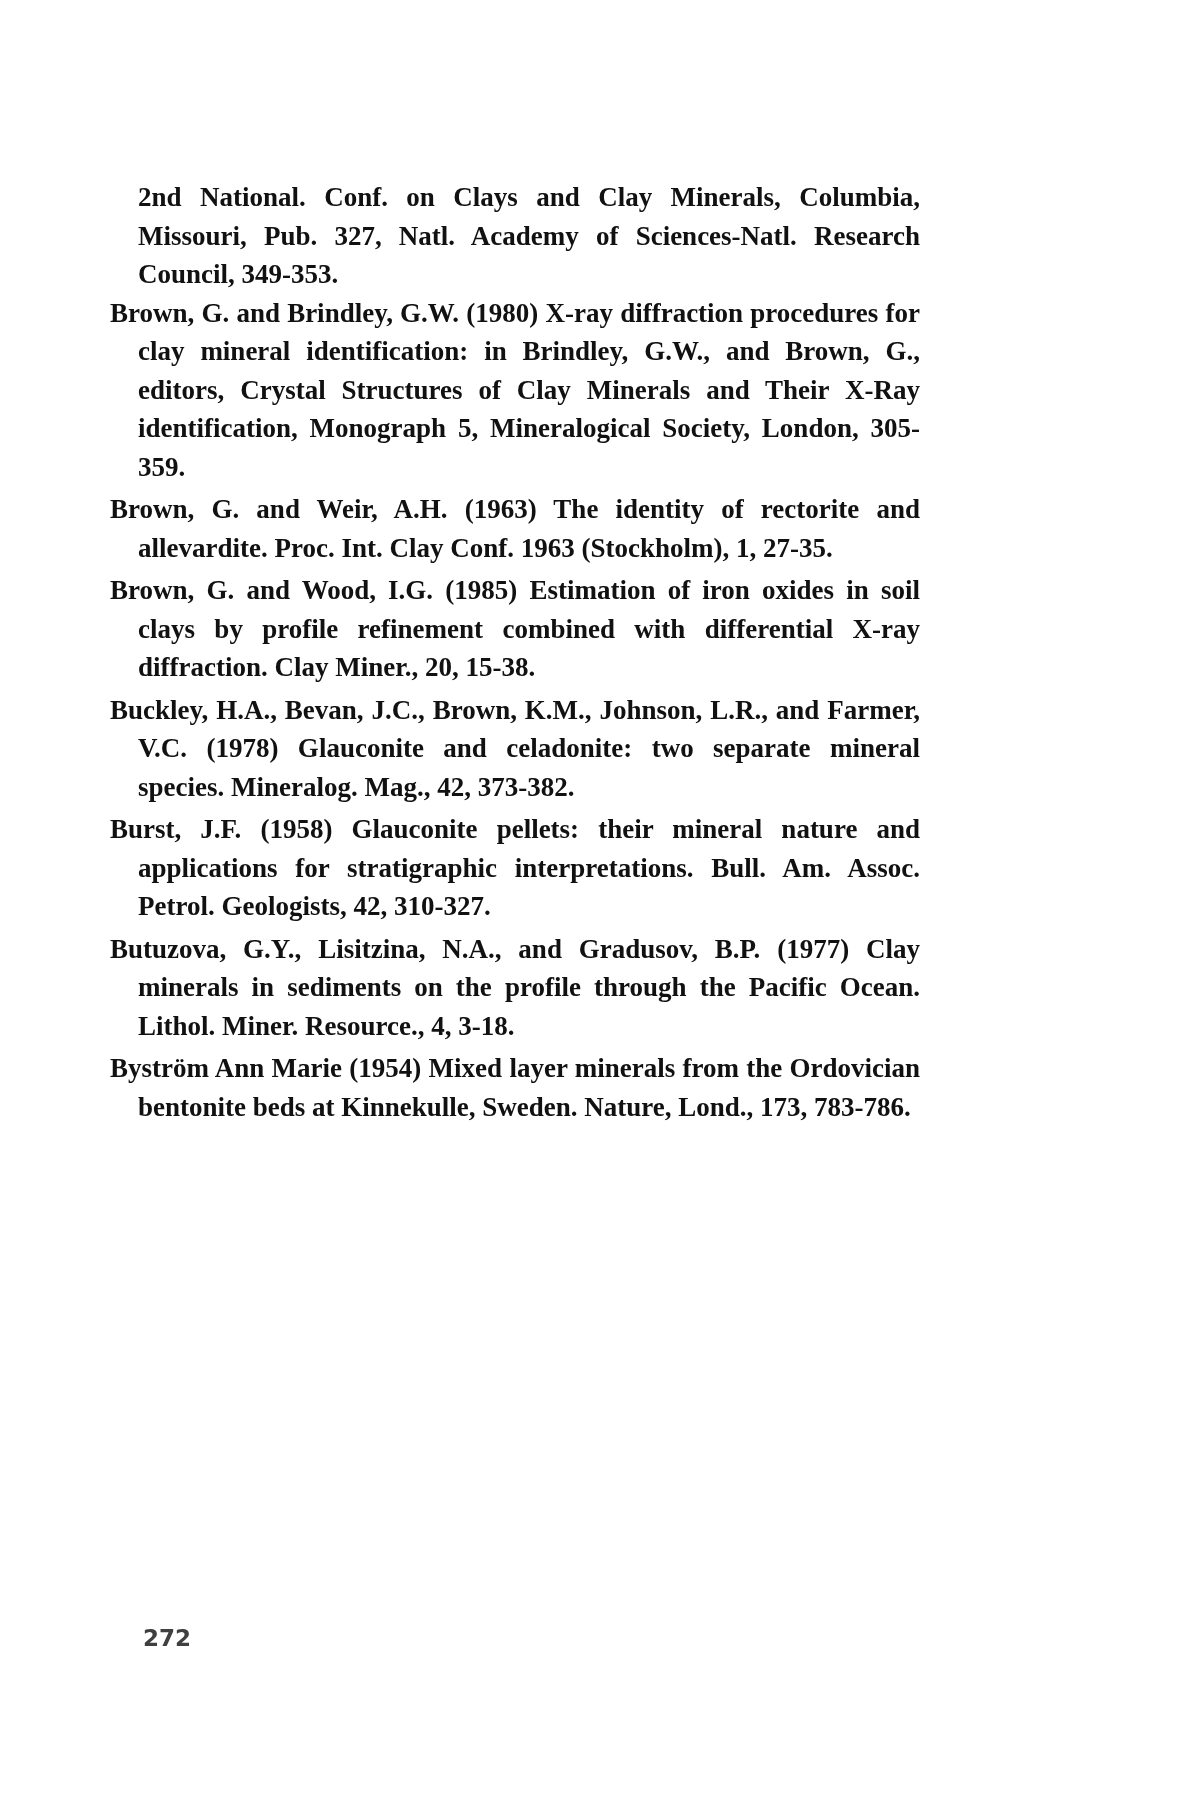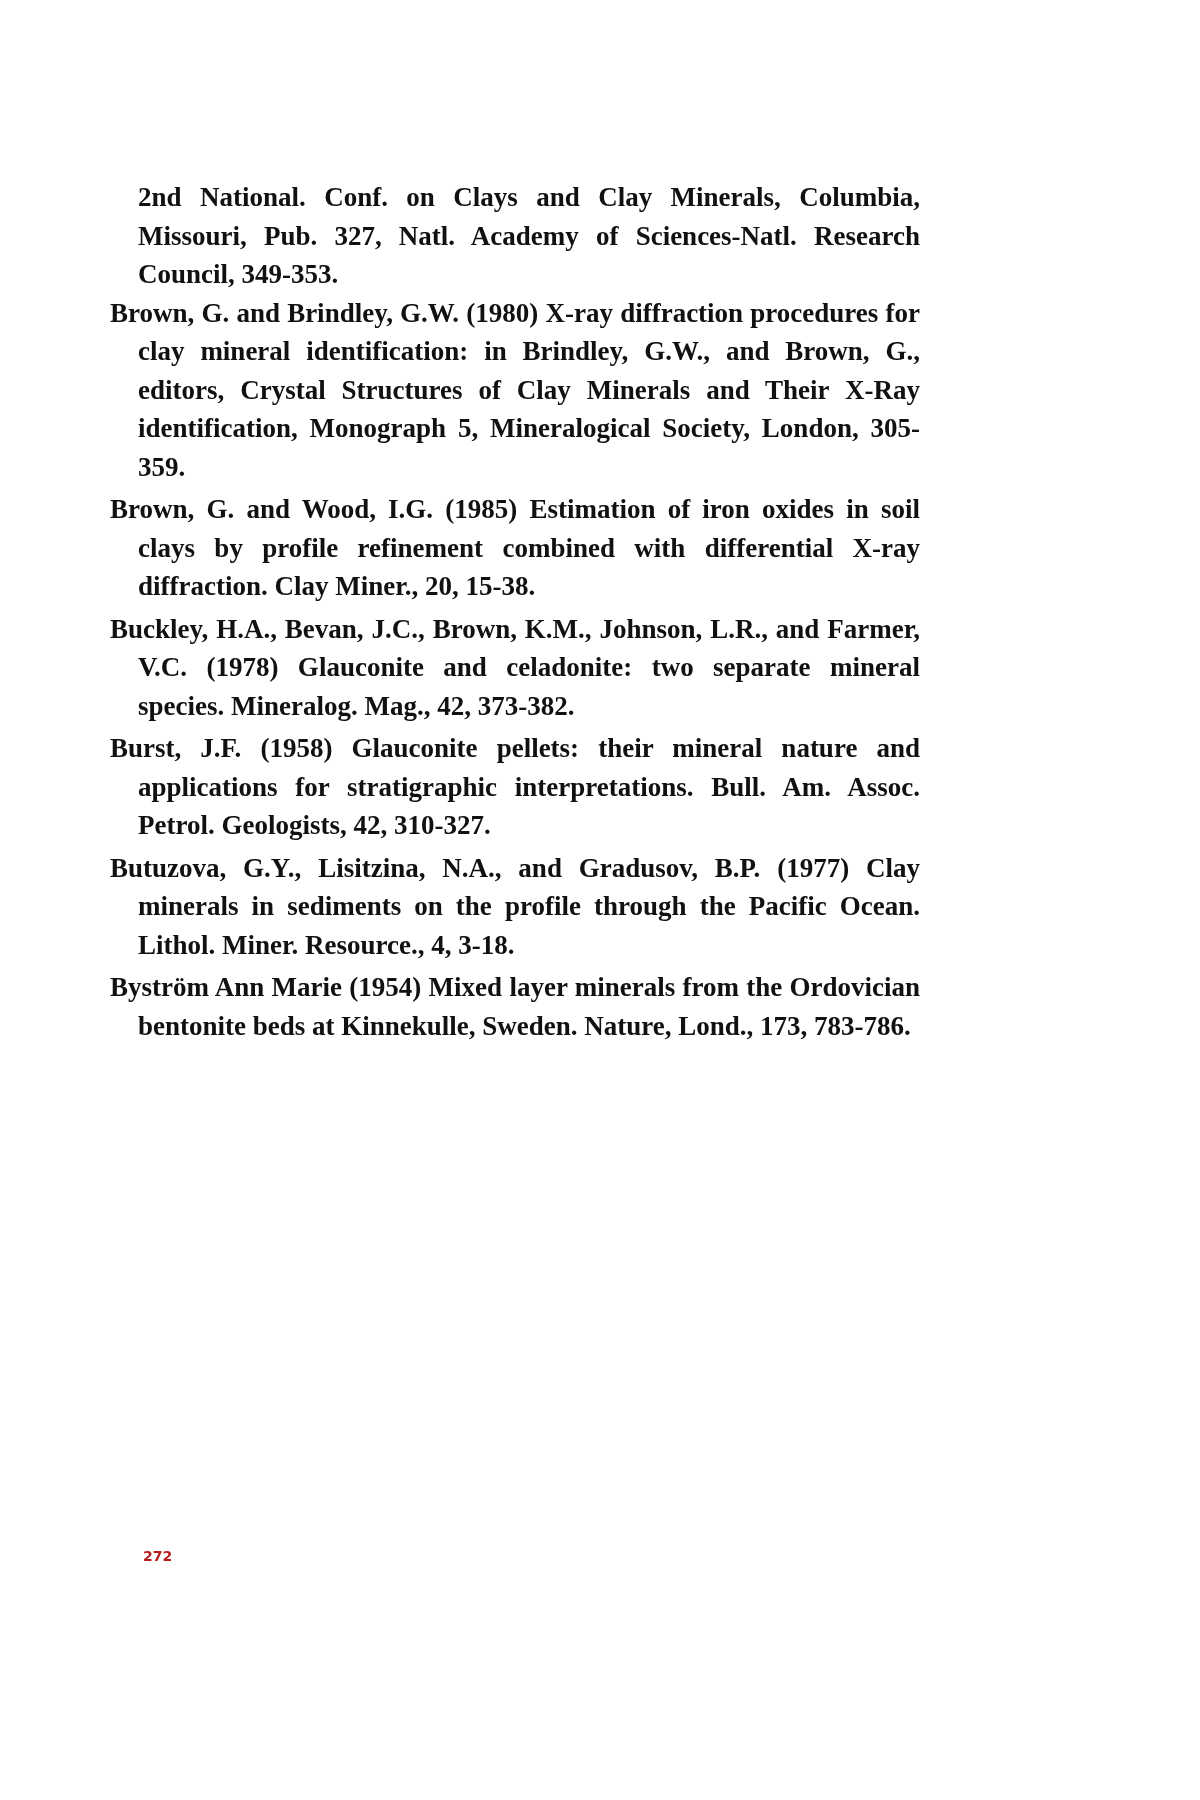--- a/index.html
+++ b/index.html
@@ -2,29 +2,30 @@
 <html><head>
 <meta charset="utf-8">
 <style>
   html,body{margin:0;padding:0;background:#fff;}
   body{width:1200px;height:1800px;position:relative;overflow:hidden;
        font-family:"Liberation Serif","DejaVu Serif",serif;color:#111;}
   .refs{position:absolute;left:110px;top:178px;width:810px;font-size:27px;line-height:38.5px;font-weight:bold;}
   .ref{padding-left:28px;text-indent:-28px;text-align:justify;margin:0;}
   .ref.cont{padding-left:28px;text-indent:0;}
   .ref.spaced{margin-top:4px;}
-  .pagenum{position:absolute;left:143px;top:1548px;font-family:"DejaVu Sans",sans-serif;
-           font-weight:bold;font-size:14px;color:#b91c1c;}
+  .pagenum{position:absolute;left:143px;top:1625px;font-family:"DejaVu Sans",sans-serif;
+           font-weight:bold;font-size:23px;color:#404040;}
 </style>
 </head>
 <body>
 
 <div class="refs">
   <p class="ref cont">2nd National. Conf. on Clays and Clay Minerals, Columbia, Missouri, Pub. 327, Natl. Academy of Sciences-Natl. Research Council, 349-353.</p>
   <p class="ref">Brown, G. and Brindley, G.W. (1980) X-ray diffraction procedures for clay mineral identification: in Brindley, G.W., and Brown, G., editors, Crystal Structures of Clay Minerals and Their X-Ray identification, Monograph 5, Mineralogical Society, London, 305-359.</p>
+  <p class="ref spaced">Brown, G. and Weir, A.H. (1963) The identity of rectorite and allevardite. Proc. Int. Clay Conf. 1963 (Stockholm), 1, 27-35.</p>
   <p class="ref spaced">Brown, G. and Wood, I.G. (1985) Estimation of iron oxides in soil clays by profile refinement combined with differential X-ray diffraction. Clay Miner., 20, 15-38.</p>
   <p class="ref spaced">Buckley, H.A., Bevan, J.C., Brown, K.M., Johnson, L.R., and Farmer, V.C. (1978) Glauconite and celadonite: two separate mineral species. Mineralog. Mag., 42, 373-382.</p>
   <p class="ref spaced">Burst, J.F. (1958) Glauconite pellets: their mineral nature and applications for stratigraphic interpretations. Bull. Am. Assoc. Petrol. Geologists, 42, 310-327.</p>
   <p class="ref spaced">Butuzova, G.Y., Lisitzina, N.A., and Gradusov, B.P. (1977) Clay minerals in sediments on the profile through the Pacific Ocean. Lithol. Miner. Resource., 4, 3-18.</p>
   <p class="ref spaced">Byström Ann Marie (1954) Mixed layer minerals from the Ordovician bentonite beds at Kinnekulle, Sweden. Nature, Lond., 173, 783-786.</p>
 </div>
 
 <div class="pagenum">272</div>
 
 </body></html>

